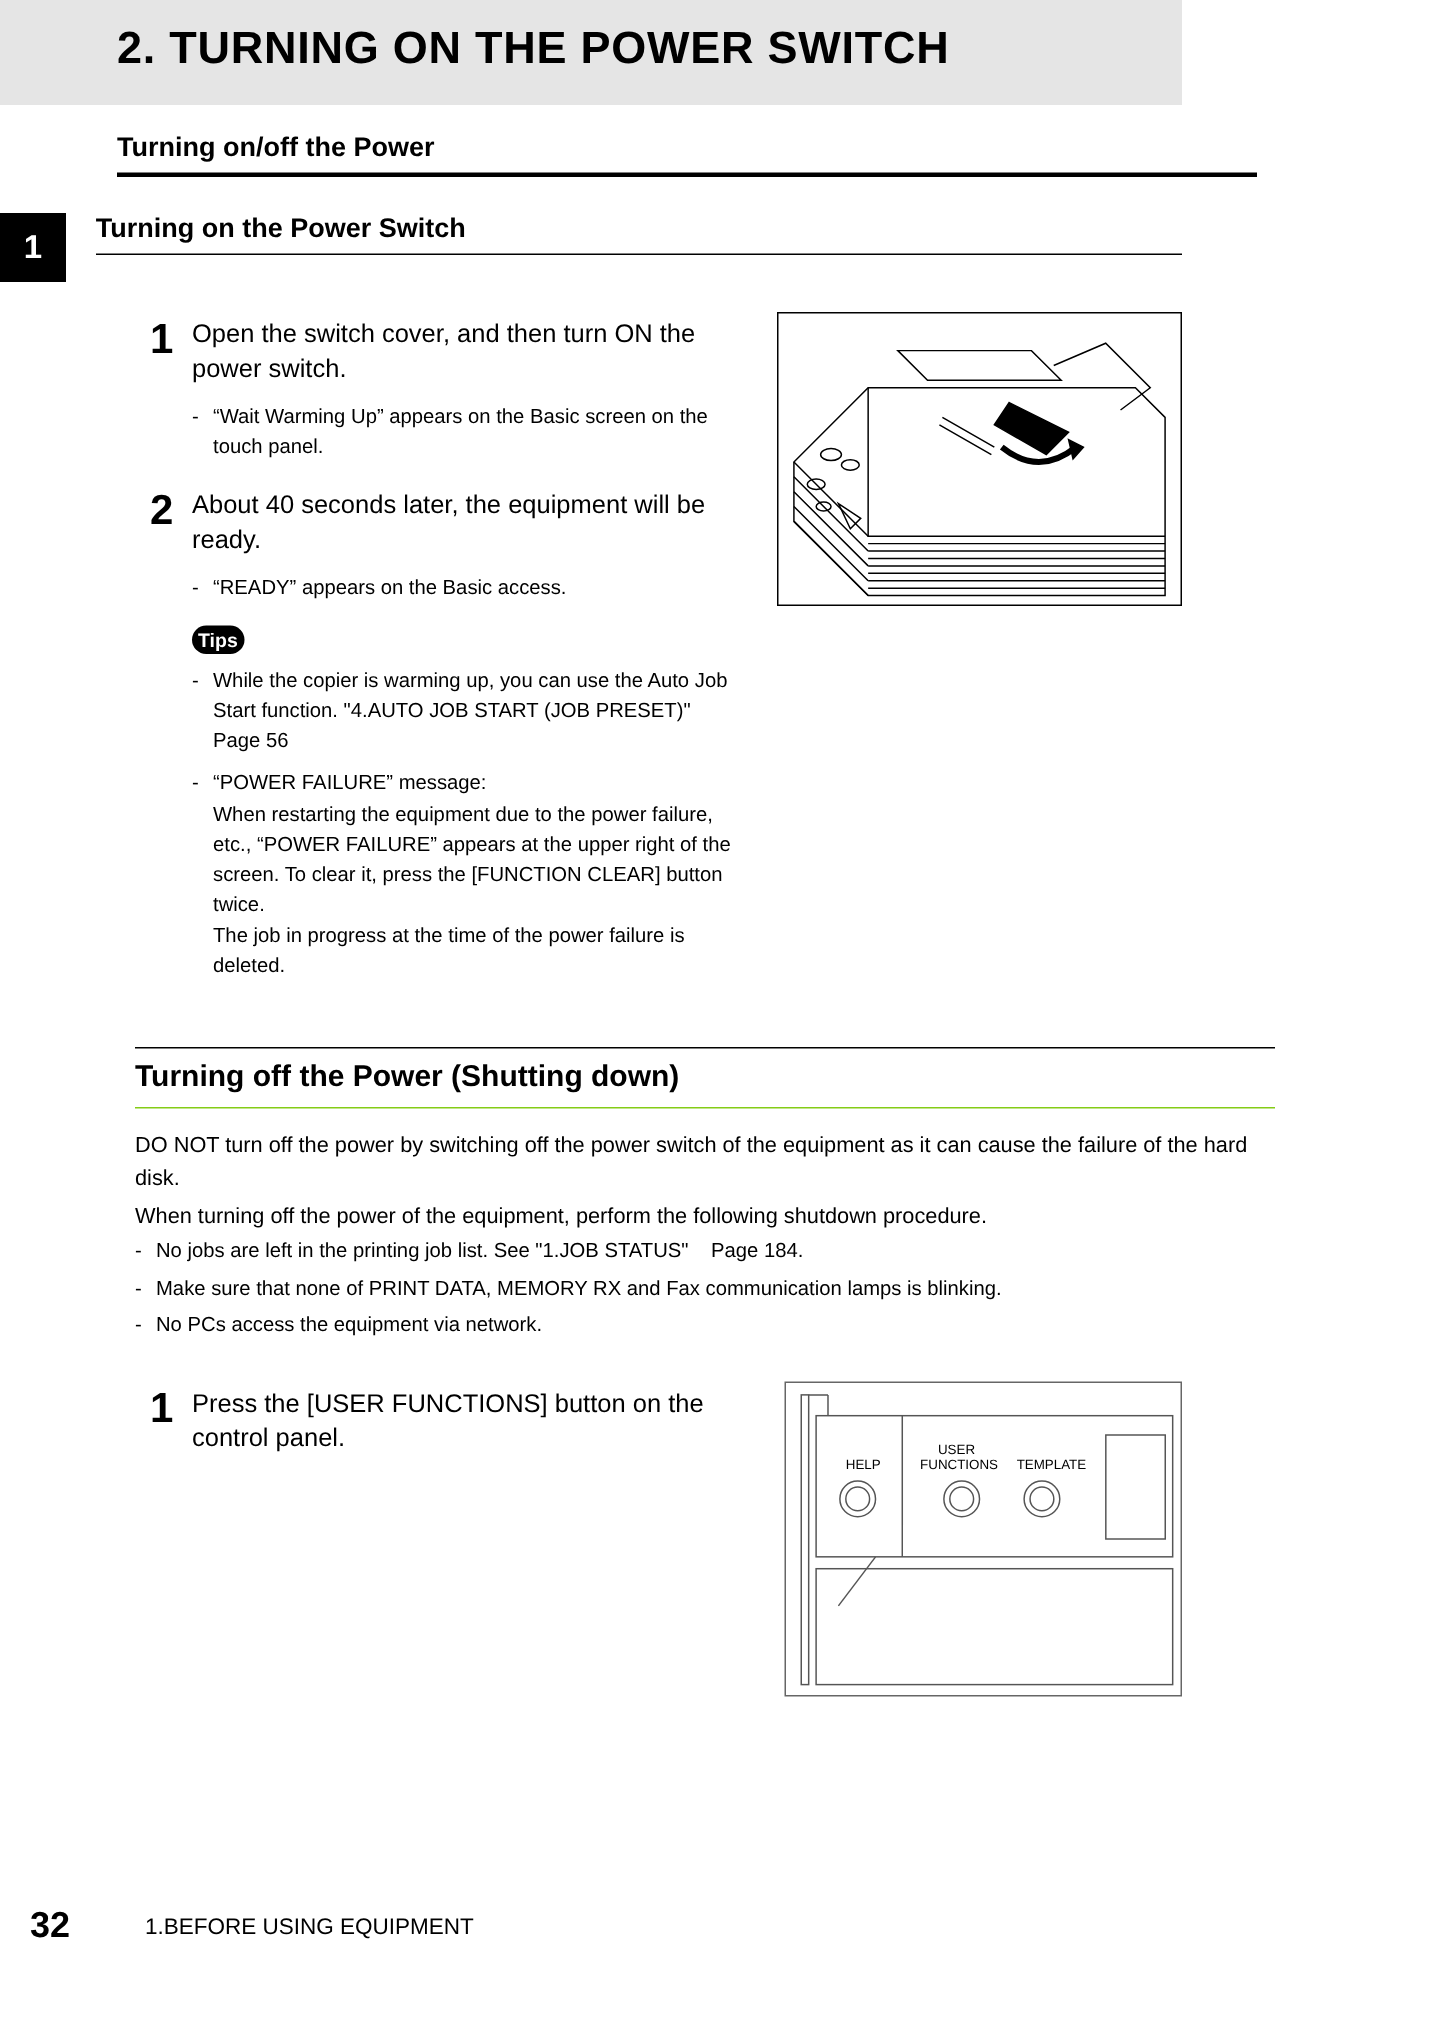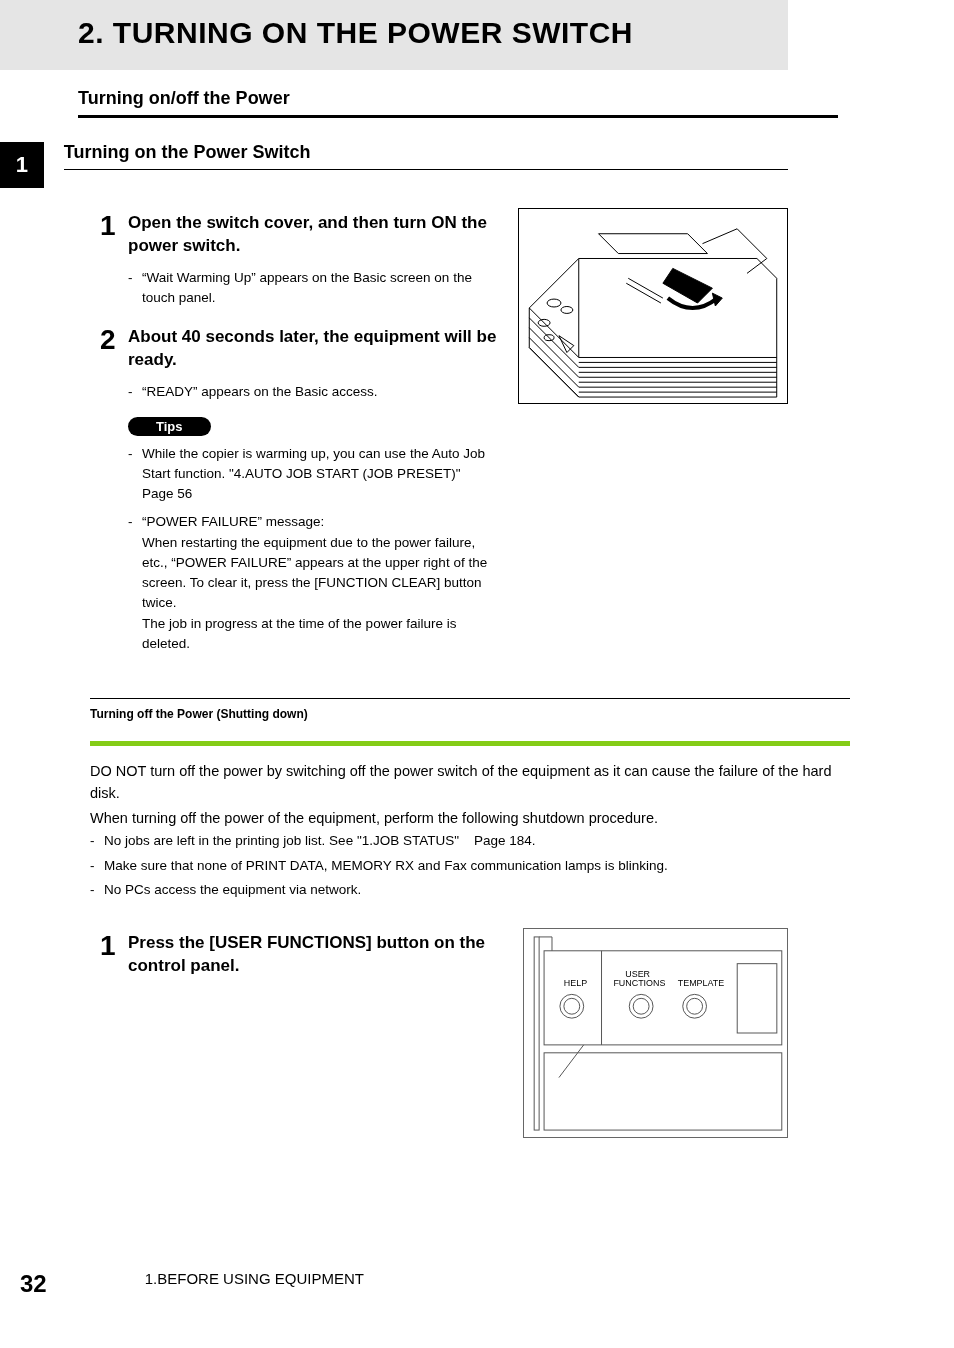--- a/index.html
+++ b/index.html
@@ -17,47 +17,47 @@
   .sub-heading { margin-left: 20px; width: 760px; }
   .sub-heading h3 { font-size: 18px; font-weight: bold; padding-bottom: 6px; border-bottom: 1px solid #000; }
 
   .steps-area { margin: 20px 0 0 100px; display: flex; }
   .left-col { width: 460px; }
   .right-col { width: 290px; margin-left: 18px; }
 
   .step { display: flex; margin-top: 4px; }
   .step-num { font-size: 28px; font-weight: bold; width: 28px; line-height: 1; }
   .step-body { flex: 1; }
-  .step-title { font-size: 17px; font-weight: bold; line-height: 1.35; margin-bottom: 10px; }
+  .step-title { font-size: 17px; font-weight: normal; line-height: 1.35; margin-bottom: 10px; }
 
   .bullet { display: flex; font-size: 13.5px; line-height: 1.5; margin-bottom: 8px; }
   .bullet .dash { width: 14px; flex-shrink: 0; }
   .bullet .txt { flex: 1; }
 
-  .tips-badge { display: inline-block; background: #000; color: #fff; border-radius: 12px; padding: 2px 28px; font-size: 13px; font-weight: bold; margin: 6px 0 8px 0; }
+  .tips-badge { display: inline-block; background: #000; color: #fff; border-radius: 12px; padding: 2px 4px; font-size: 13px; font-weight: bold; margin: 6px 0 8px 0; }
 
   .illus-box { width: 270px; height: 196px; border: 1px solid #000; background: #fff; position: relative; overflow: hidden; }
   .illus-box svg { width: 100%; height: 100%; }
 
   .section-divider { margin: 36px 0 0 90px; width: 760px; border-top: 1px solid #000; }
   .sub-heading2 { margin: 8px 0 0 90px; width: 760px; }
-  .sub-heading2 h3 { font-size: 12px; font-weight: bold; padding-bottom: 20px; border-bottom: 5px solid #84cc16; }
+  .sub-heading2 h3 { font-size: 20px; font-weight: bold; padding-bottom: 8px; border-bottom: 1px solid #84cc16; }
 
   .body-text { margin: 14px 0 0 90px; width: 760px; font-size: 14.5px; line-height: 1.55; }
   .body-text p { margin-bottom: 2px; }
   .body-text .bullet { margin-bottom: 4px; }
 
   .steps-area2 { margin: 28px 0 0 100px; display: flex; }
   .steps-area2 .left-col { width: 460px; }
   .steps-area2 .right-col { width: 280px; margin-left: 18px; }
 
   .panel-box { width: 265px; height: 210px; border: 1px solid #666; background: #fff; position: relative; }
   .panel-box svg { width: 100%; height: 100%; }
 
-  .footer { position: absolute; bottom: 50px; left: 20px; display: flex; align-items: flex-start; gap: 48px; }
+  .footer { position: absolute; bottom: 50px; left: 20px; display: flex; align-items: center; }
   .footer .pg { font-size: 24px; font-weight: bold; margin-right: 50px; }
   .footer .ft { font-size: 15px; }
 </style>
 </head>
 <body>
 
 <div class="page">
 
   <div class="title-bar">
     <h1>2. TURNING ON THE POWER SWITCH</h1>

